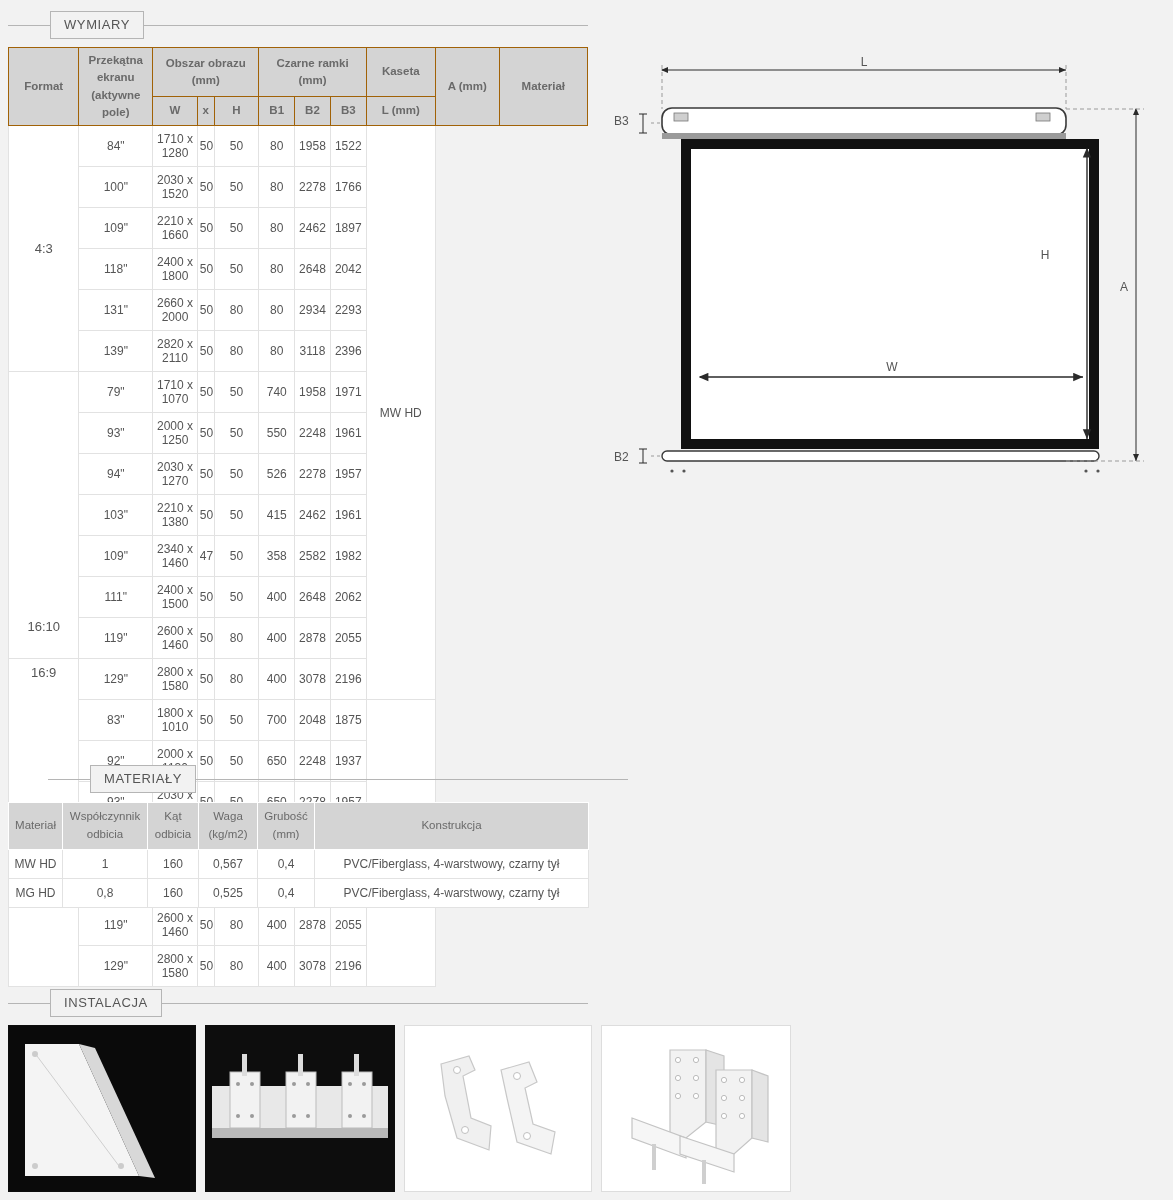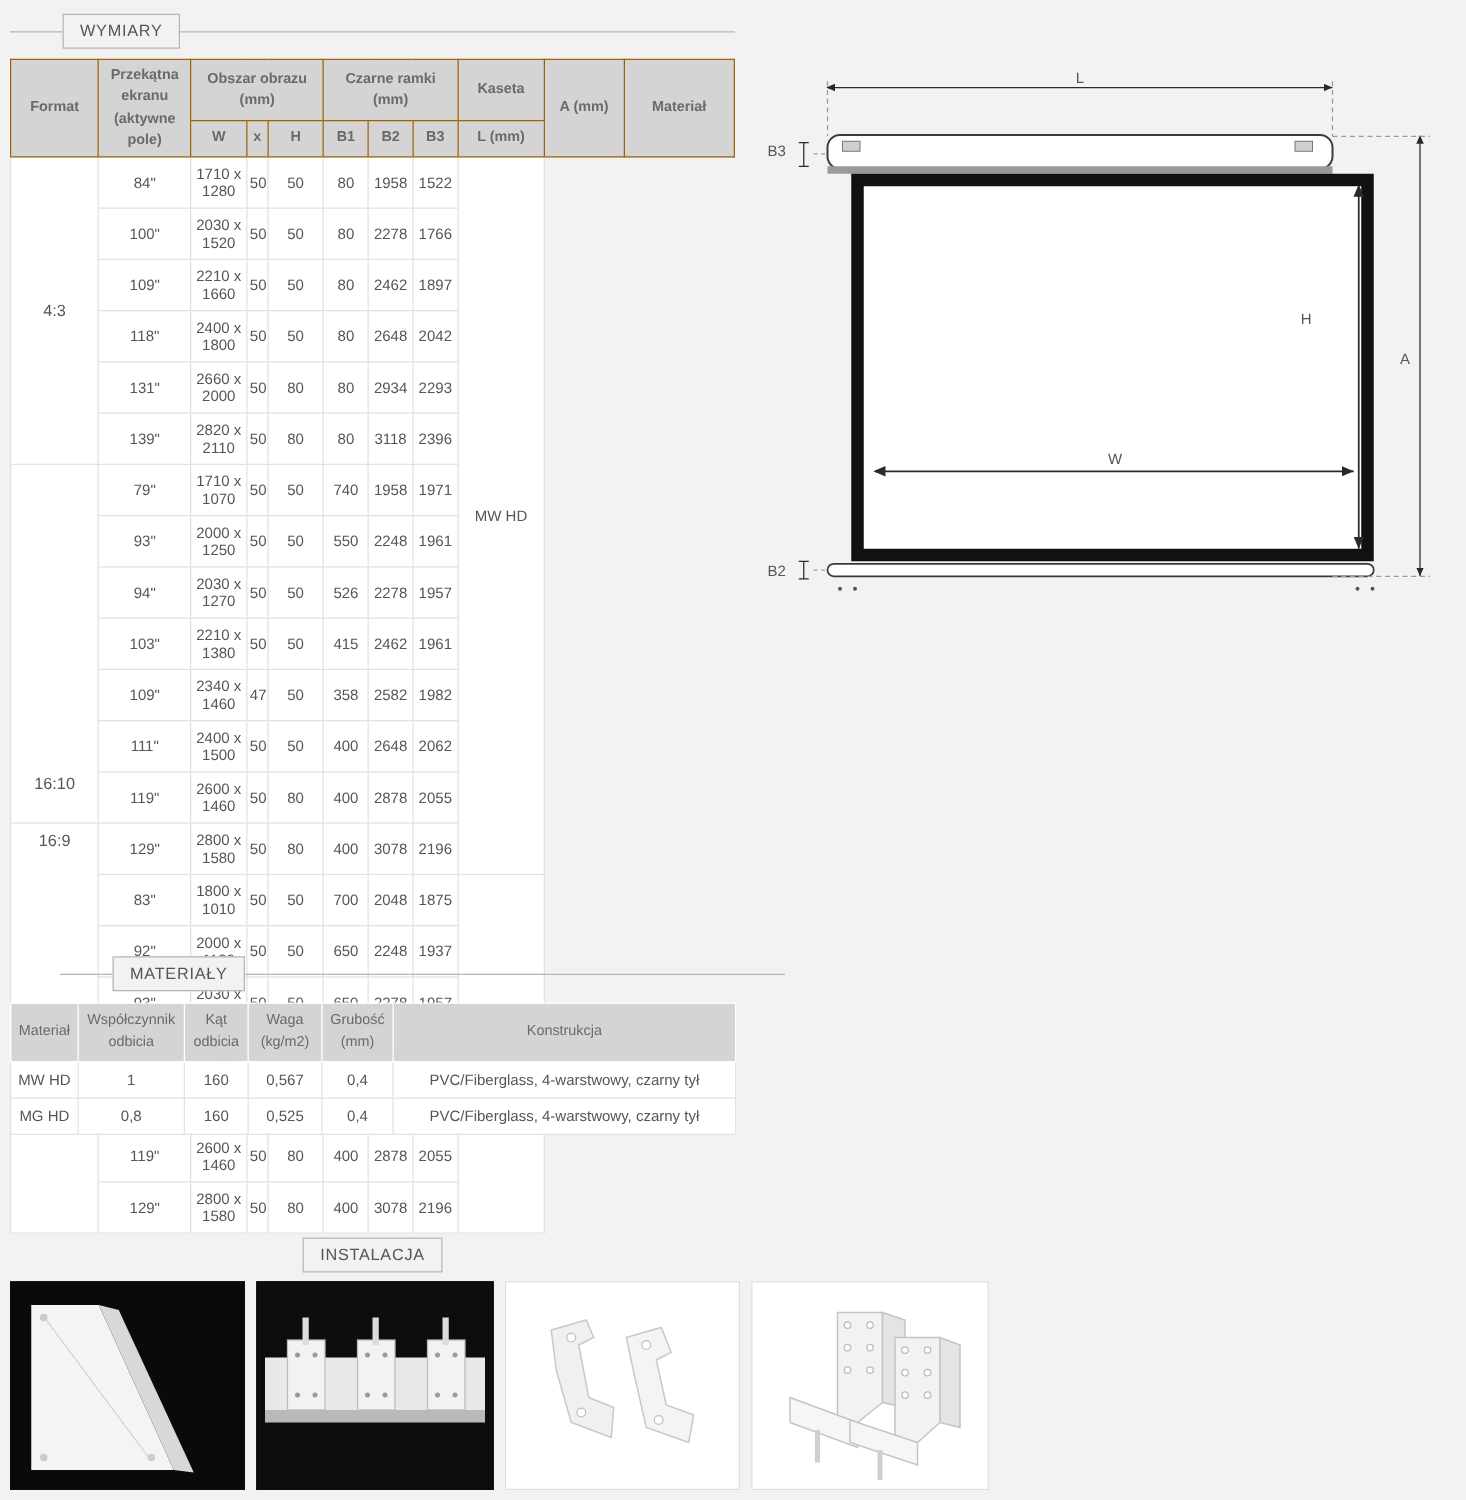--- a/index.html
+++ b/index.html
@@ -471,21 +471,21 @@
         <td>MG HD</td>
         <td>0,8</td>
         <td>160</td>
         <td>0,525</td>
         <td>0,4</td>
         <td>PVC/Fiberglass, 4-warstwowy, czarny tył</td>
       </tr>
     </tbody>
 </table>
 
-<div class="section-head" style="left:8px; top:990px; width:580px;flex-direction:column;">
+<div class="section-head" style="left:8px; top:990px; width:580px;">
   <div class="rule-left"></div>
   <div class="label">INSTALACJA</div>
   <div class="rule-right"></div>
 </div>
 
 <div class="install-row">
 
   <div class="install-card dark">
     <svg width="186" height="165" viewBox="0 0 186 165">
       <rect x="0" y="0" width="186" height="165" fill="#0a0a0a"></rect>

